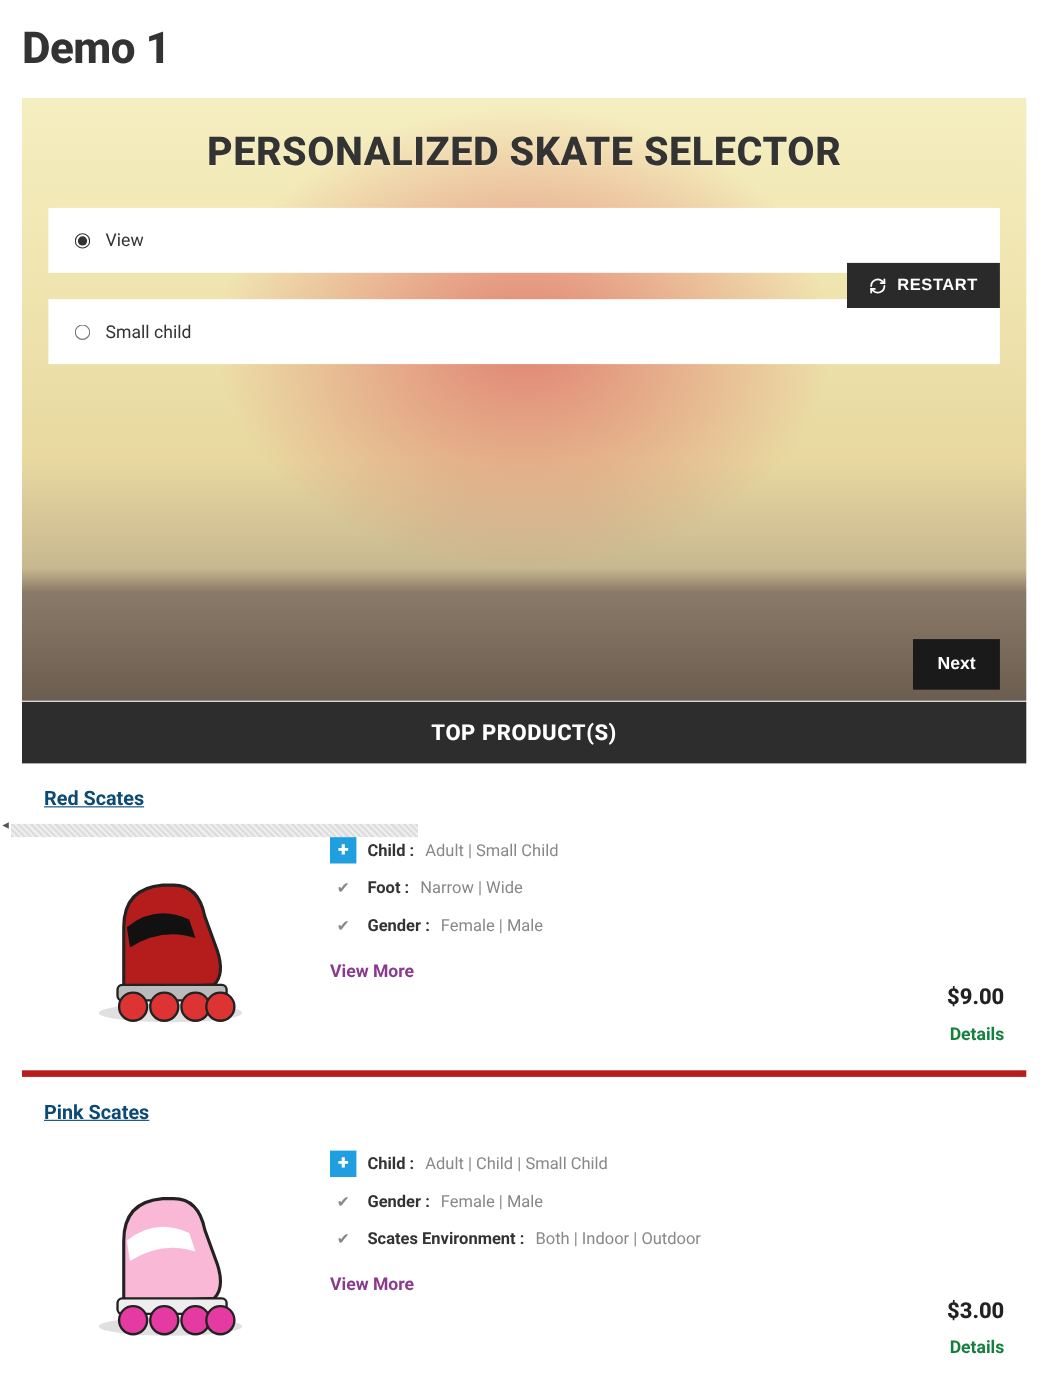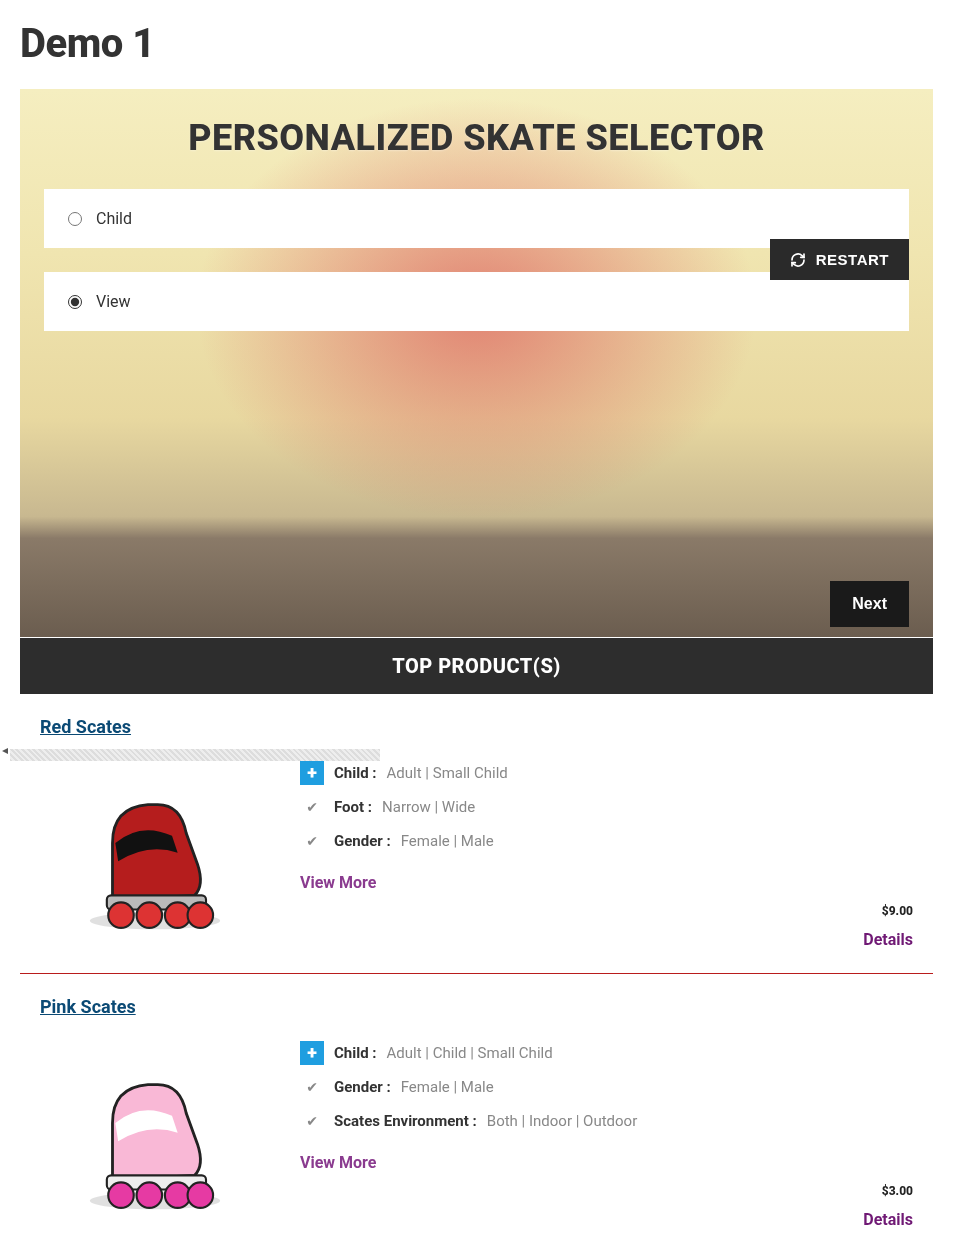--- a/index.html
+++ b/index.html
@@ -96,21 +96,21 @@
     color: #fff;
     text-align: center;
     padding: 16px 10px;
     font-size: 20px;
     font-weight: 800;
     letter-spacing: 0.5px;
     margin-top: 1px;
   }
   .product {
     padding: 22px 20px 28px 20px;
-    border-bottom: 1px solid #b91c1c;
+    border-bottom: 6px solid #b91c1c;
     position: relative;
   }
   .product:last-child { border-bottom: none; }
   .product-title {
     color: #0b4a75;
     font-size: 18px;
     font-weight: 700;
     text-decoration: underline;
     cursor: pointer;
     display: inline-block;
@@ -163,22 +163,22 @@
     cursor: pointer;
     margin-top: 10px;
     display: inline-block;
   }
   .product-meta {
     position: absolute;
     right: 20px;
     bottom: 24px;
     text-align: right;
   }
-  .price { font-weight: 800; font-size: 12px; color: #222; margin-bottom: 12px;}
-  .details-link { color: #701a75; font-weight: 700; font-size: 16px; cursor: pointer;}
+  .price { font-weight: 800; font-size: 20px; color: #222; margin-bottom: 12px;}
+  .details-link { color: #15803d; font-weight: 700; font-size: 16px; cursor: pointer;}
 </style>
 </head>
 <body>
 
 <h1 class="page-title">Demo 1</h1>
 
 <div class="selector-hero">
   <h2 class="selector-title">PERSONALIZED SKATE SELECTOR</h2>
 
   <button class="restart-btn">
@@ -189,26 +189,26 @@
         <path d="M21 12a9 9 0 0 1-15 6.7L3 16"></path>
           <path d="M3 21v-5h5"></path>
       </svg>
     </span>
     <span>RESTART</span>
   </button>
 
 
   <div id="options-host">
       <label class="option-row">
-        <input type="radio" name="who" style="">
-        <span>Child</span>
+        <input type="radio" name="who" checked="" style="">
+        <span>View</span>
       </label>
       <label class="option-row">
-        <input type="radio" name="who" checked="" style="">
-        <span>View</span>
+        <input type="radio" name="who" style="">
+        <span>Small child</span>
       </label>
     </div>
 
   <button class="next-btn">Next</button>
 </div>
 
 <div class="top-products-bar">TOP PRODUCT(S)</div>
 
 <div id="products-host">
     <div class="product"><a class="product-title">Red Scates</a><div class="product-body">

